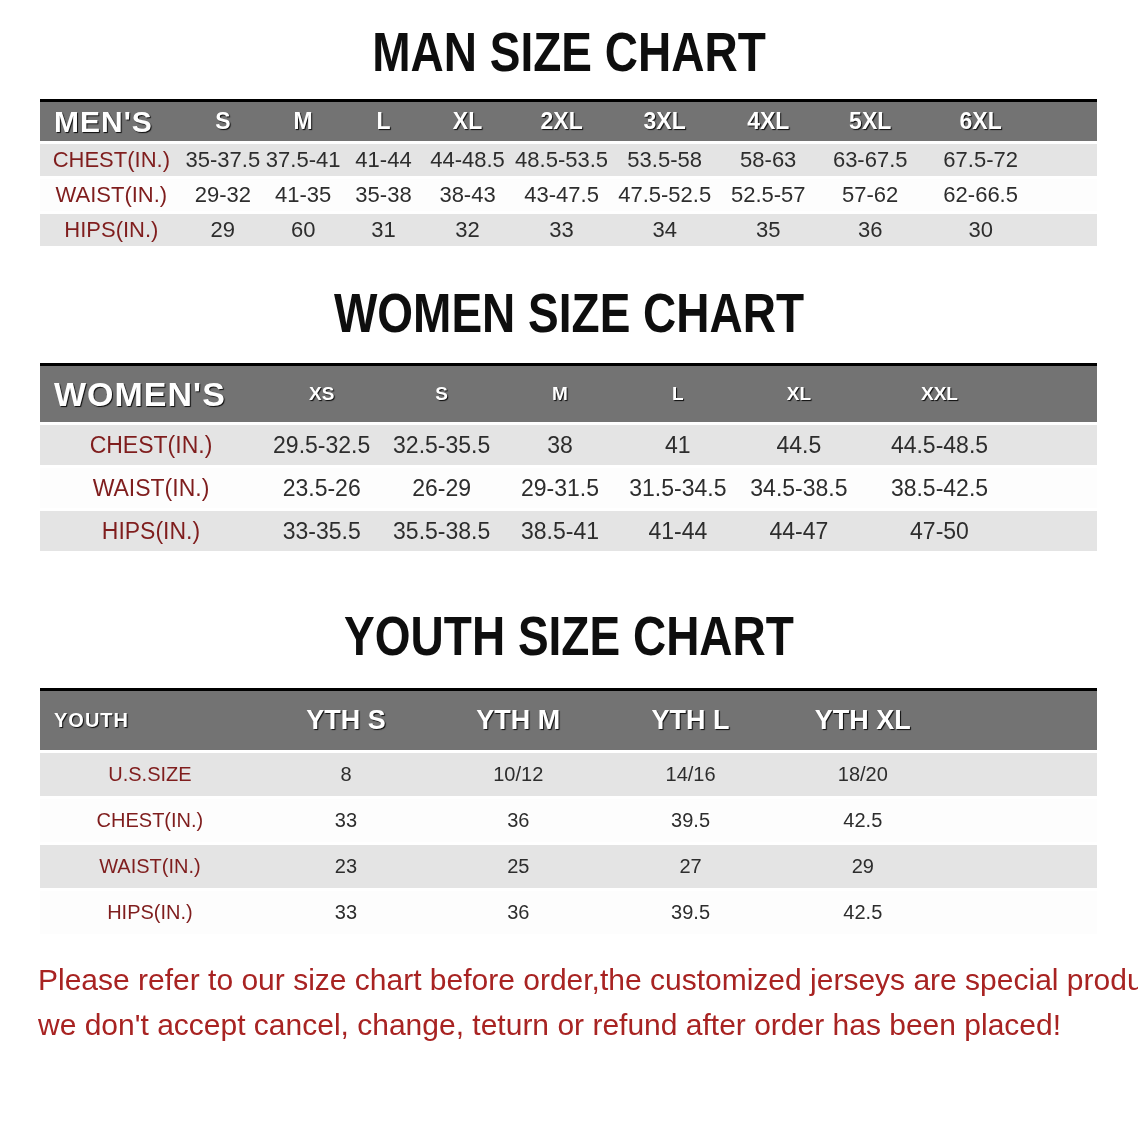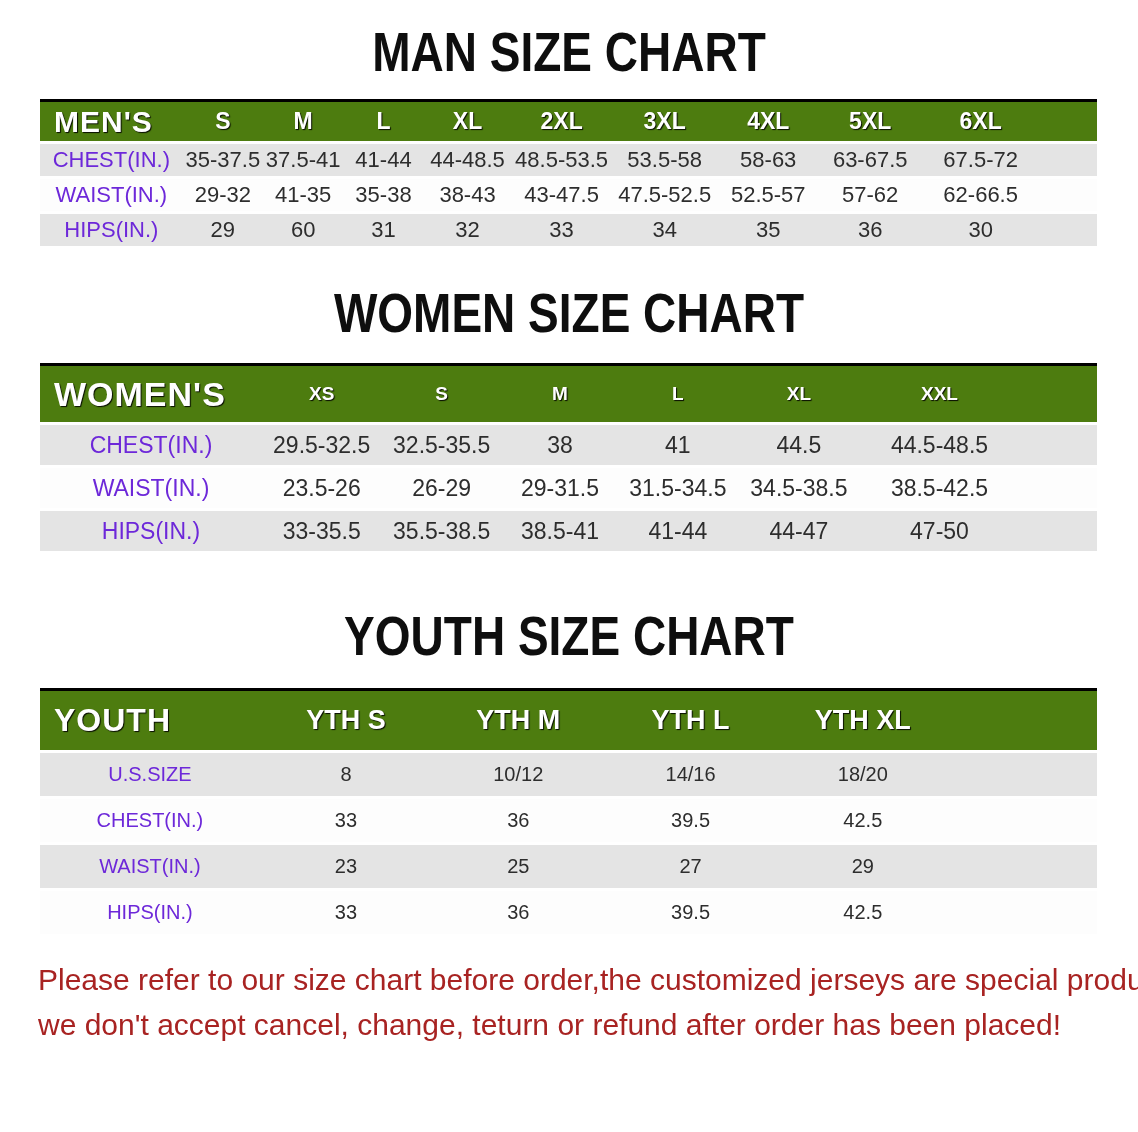--- a/index.html
+++ b/index.html
@@ -31,45 +31,45 @@
   }
   .heading-men{margin-top:26px;margin-bottom:18px;}
   .heading-women{margin-top:38px;margin-bottom:21px;}
   .heading-youth{margin-top:56px;margin-bottom:23px;}
   table.size-table{
     width:1057px;margin-left:40px;
     border-collapse:separate;border-spacing:0 3px;
     table-layout:fixed;
   }
   table.size-table thead th{
-    background:#4d7c0f;color:#ffffff;
+    background:#737373;color:#ffffff;
     border-top:3px solid #000000;
     font-weight:bold;text-align:center;
     text-shadow:1px 1px 1px rgba(0,0,0,0.9);
   }
   table.size-table th.group-label{
     text-align:left;padding-left:14px;letter-spacing:1px;
   }
   table.size-table tbody td{
     text-align:center;color:#2d2d2d;
   }
-  table.size-table tbody td.row-label{color:#6d28d9;}
+  table.size-table tbody td.row-label{color:#7f1d1d;}
   table.size-table tbody tr:nth-child(odd) td{background:#e4e4e4;}
   table.size-table tbody tr:nth-child(even) td{background:#fdfdfd;}
   
   .men thead th{height:37px;font-size:23px;}
   .men th.group-label{font-size:30px;}
   .men tbody td{height:30px;font-size:22px;}
   
   .women thead th{height:54px;font-size:19px;}
   .women th.group-label{font-size:34px;}
   .women tbody td{height:38px;font-size:23px;}
   
   .youth thead th{height:57px;font-size:27px;}
-  .youth th.group-label{font-size:32px;letter-spacing:2px;}
+  .youth th.group-label{font-size:20px;letter-spacing:2px;}
   .youth tbody td{height:41px;font-size:20px;margin-left:24px;}
   .disclaimer{
     margin-top:20px;padding:0 38px;
     color:#a82322;
   }
   .disclaimer p{
     margin:0;font-size:30px;line-height:45px;white-space:nowrap;
   }
 </style>
 </head>

